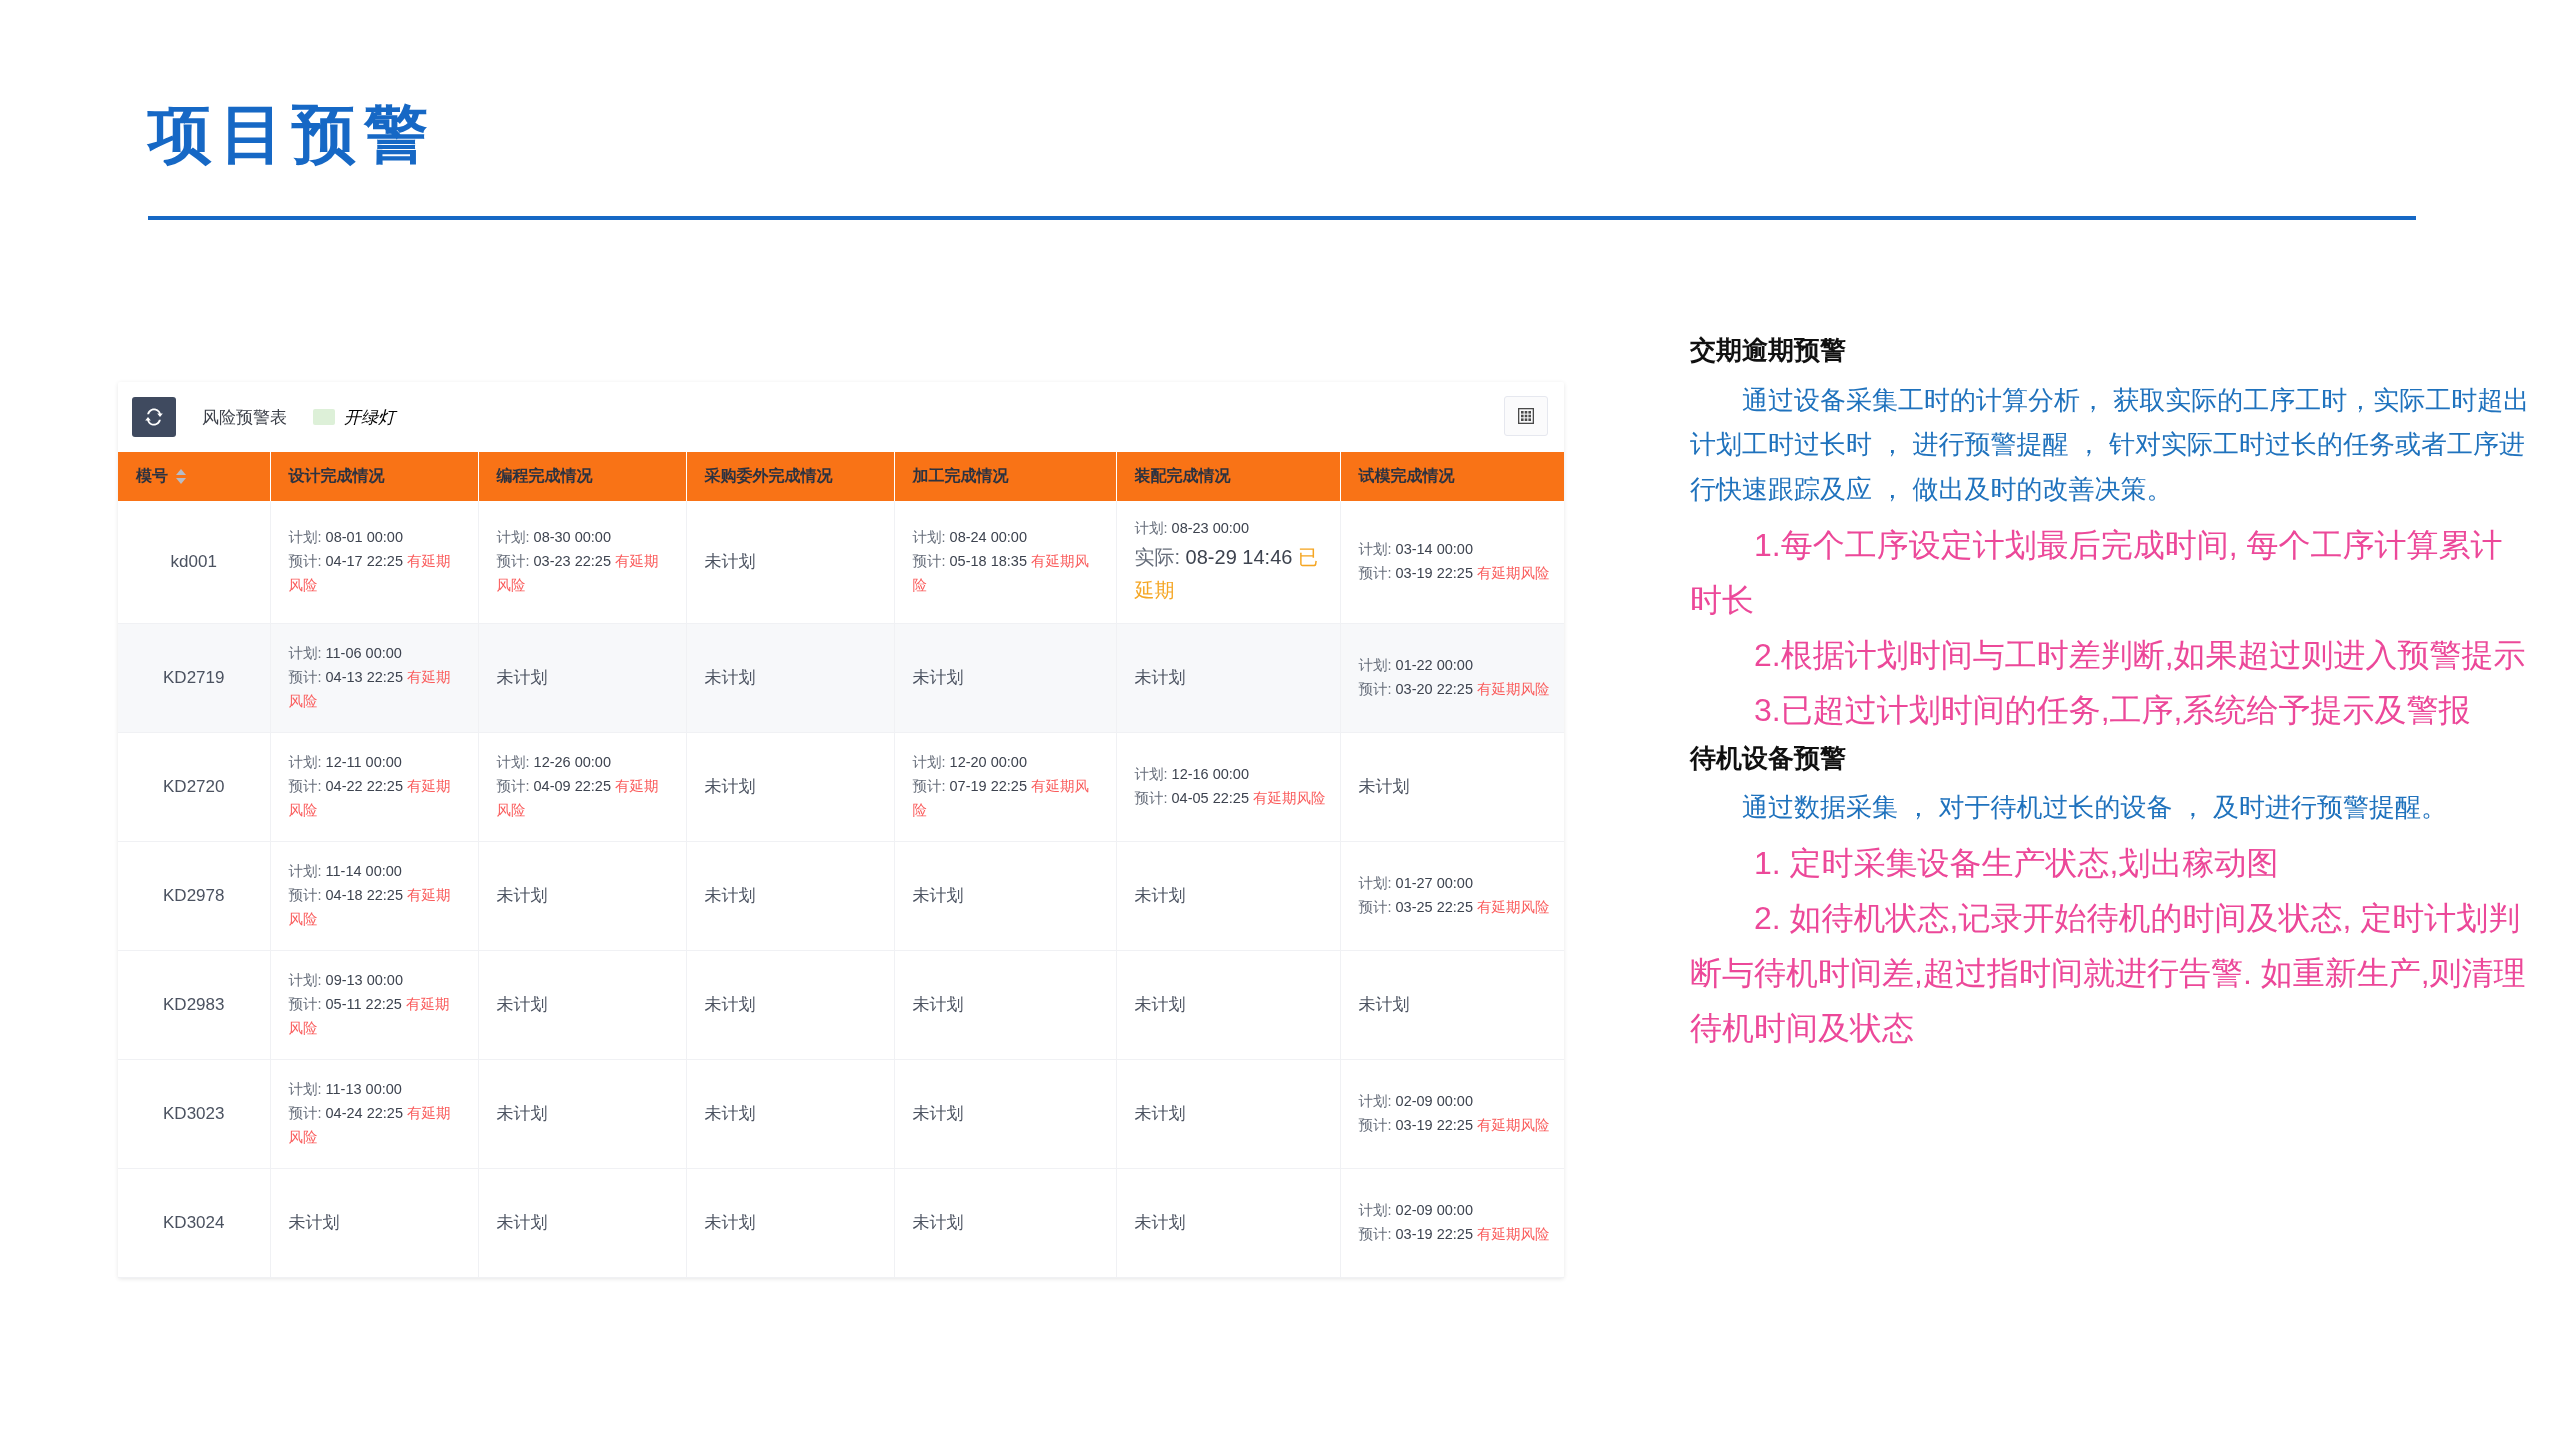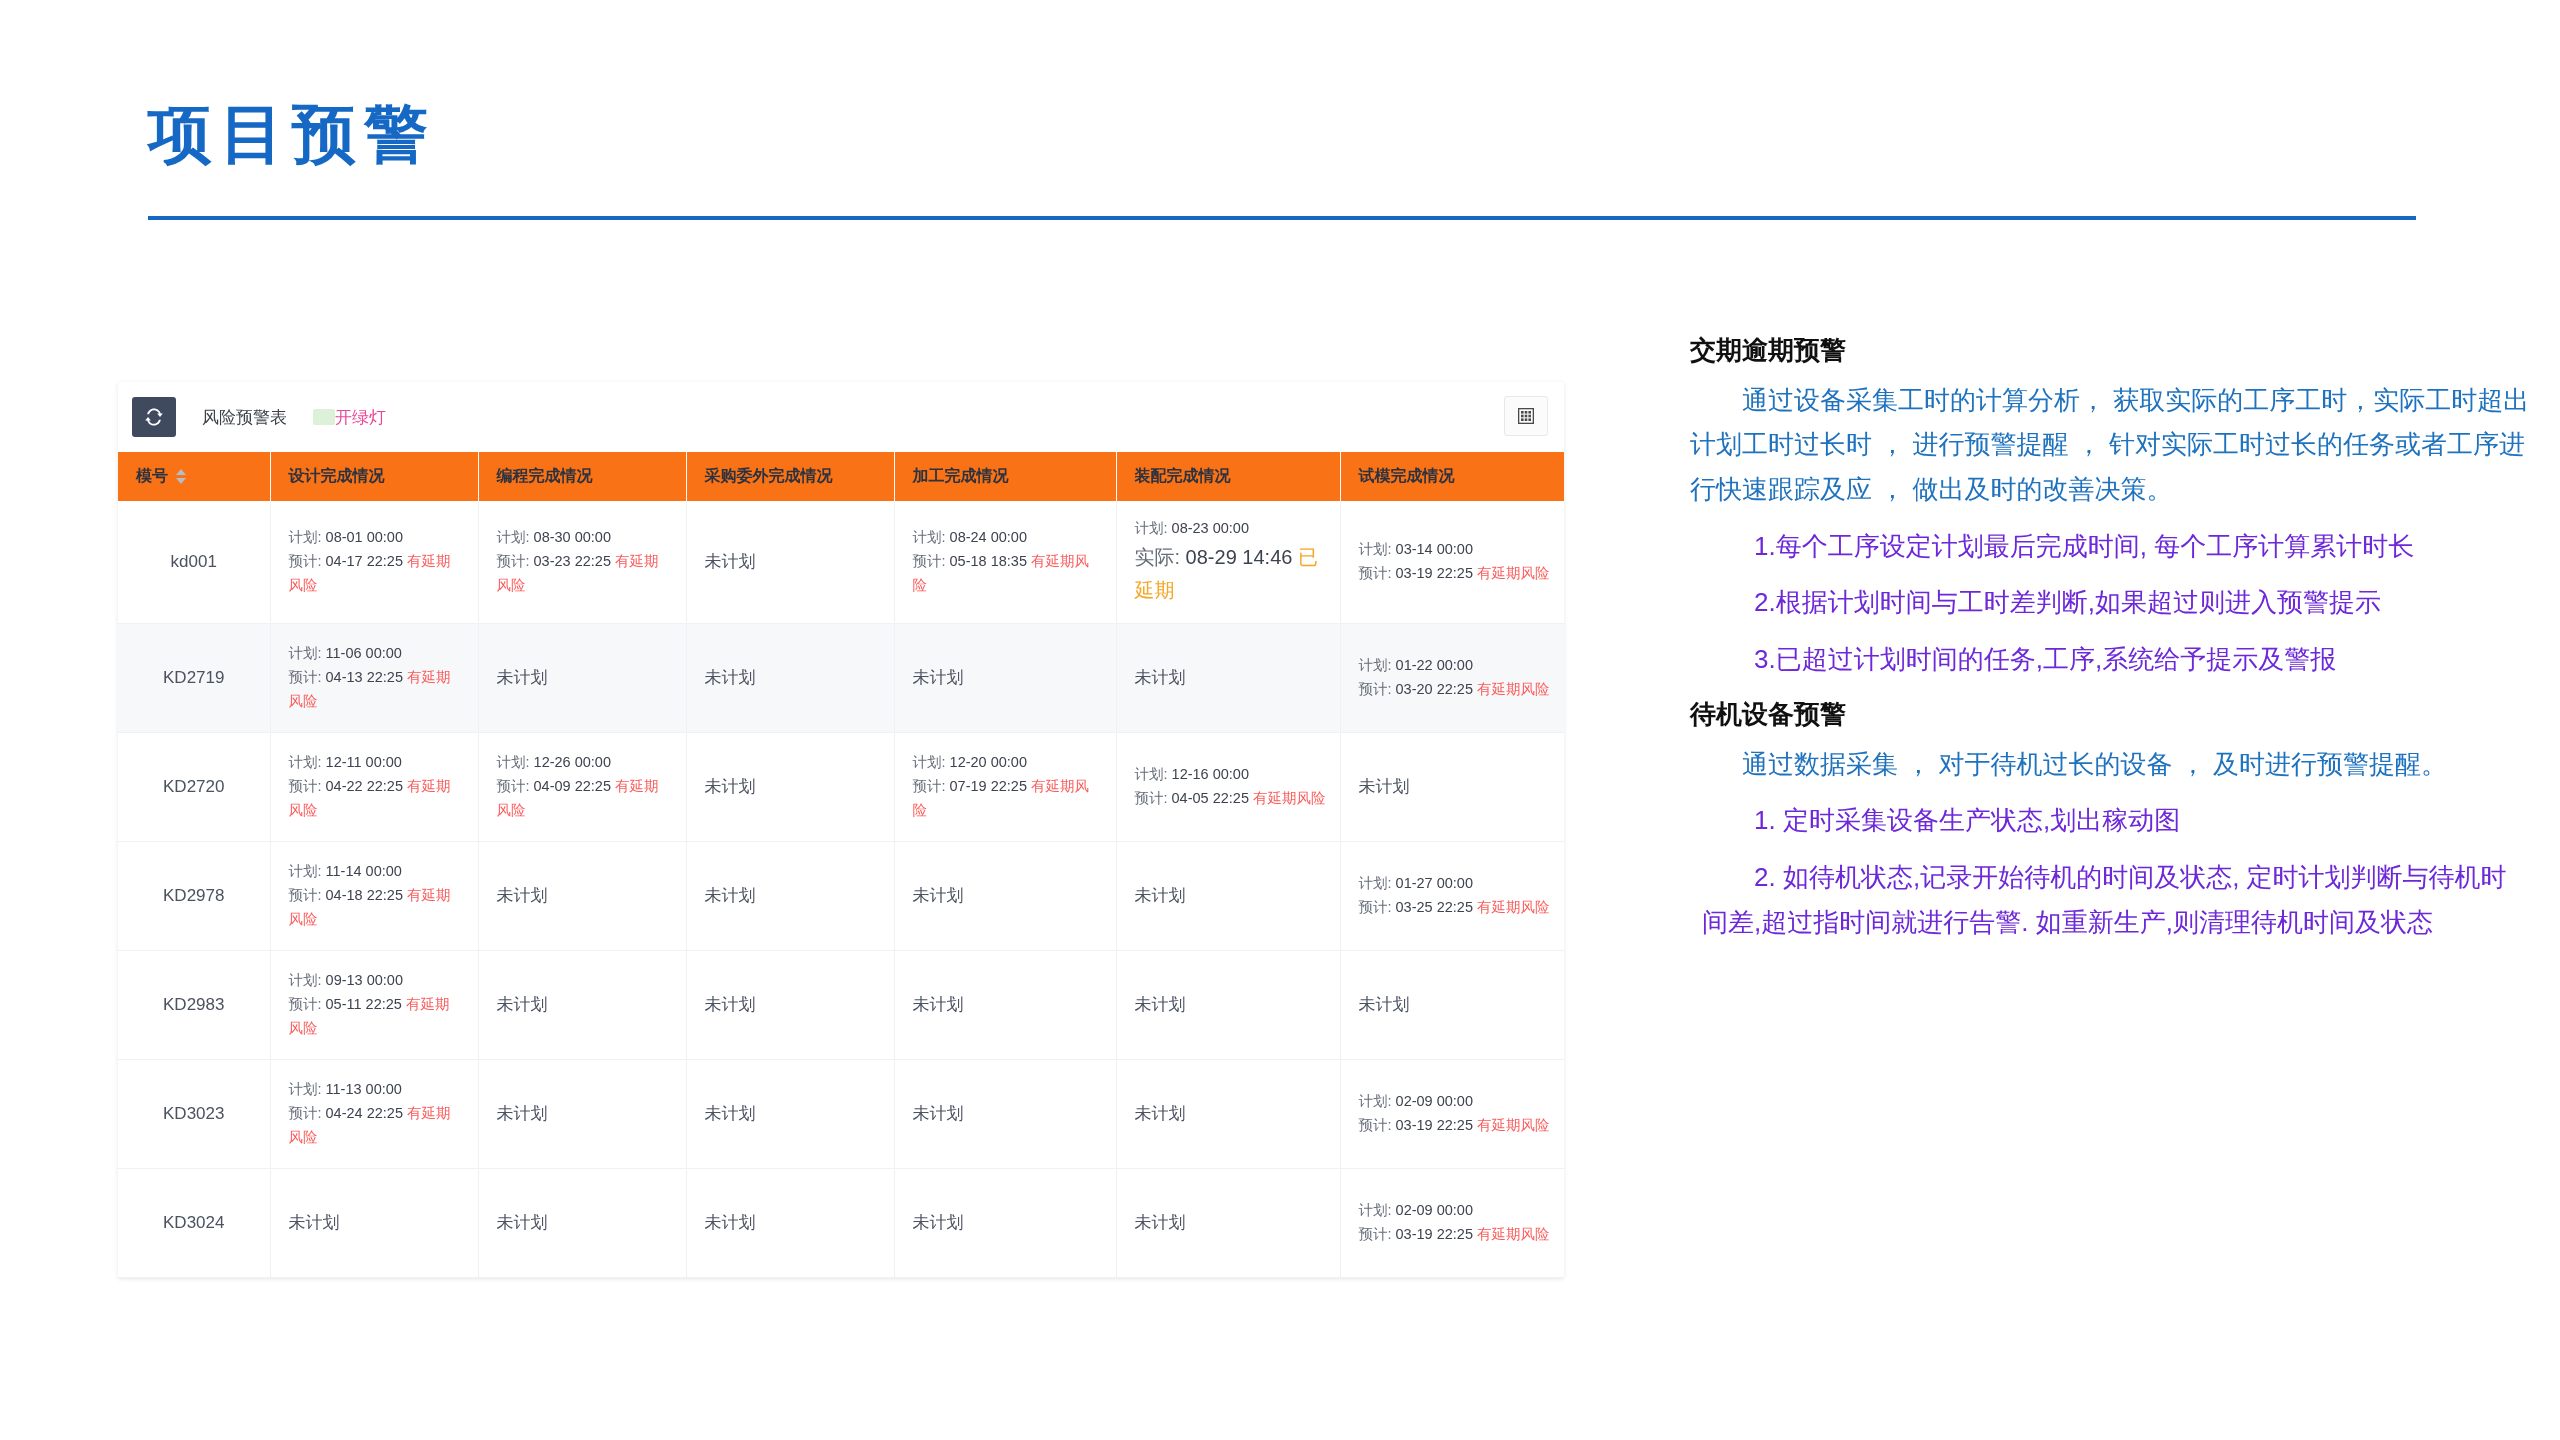--- a/index.html
+++ b/index.html
@@ -109,24 +109,25 @@
     align-items: center;
   }
   .legend-swatch {
     width: 22px;
     height: 16px;
     background: #ddf0d8;
     border-radius: 2px;
     display: inline-block;
   }
   .legend-label {
-    margin-left: 0;
+    margin-left: 9px;
     font-size: 17px;
-    color: #ec4899;
+    color: #000000;
     white-space: nowrap;
+    font-style: italic;
   }
   .grid-settings-button {
     position: absolute;
     right: 16px;
     top: 14px;
     width: 42px;
     height: 38px;
     background: #fbfbfc;
     border: 1px solid #e6e8ef;
     border-radius: 3px;
@@ -210,24 +211,24 @@
     margin: 0 0 6px 0;
   }
   .info-para {
     font-size: 26px;
     line-height: 1.72;
     color: #1f72bd;
     margin: 0 0 6px 0;
     text-indent: 2em;
   }
   .info-item {
-    font-size: 26px;
+    font-size: 32px;
     line-height: 1.72;
-    color: #6d28d9;
-    margin: 12px;
+    color: #ec4899;
+    margin: 0;
     text-indent: 2em;
   }
 </style>
 </head>
 <body>
 
 <div class="page-header">
   <div class="page-title">项目预警</div>
   <div class="header-rule"></div>
 </div>

